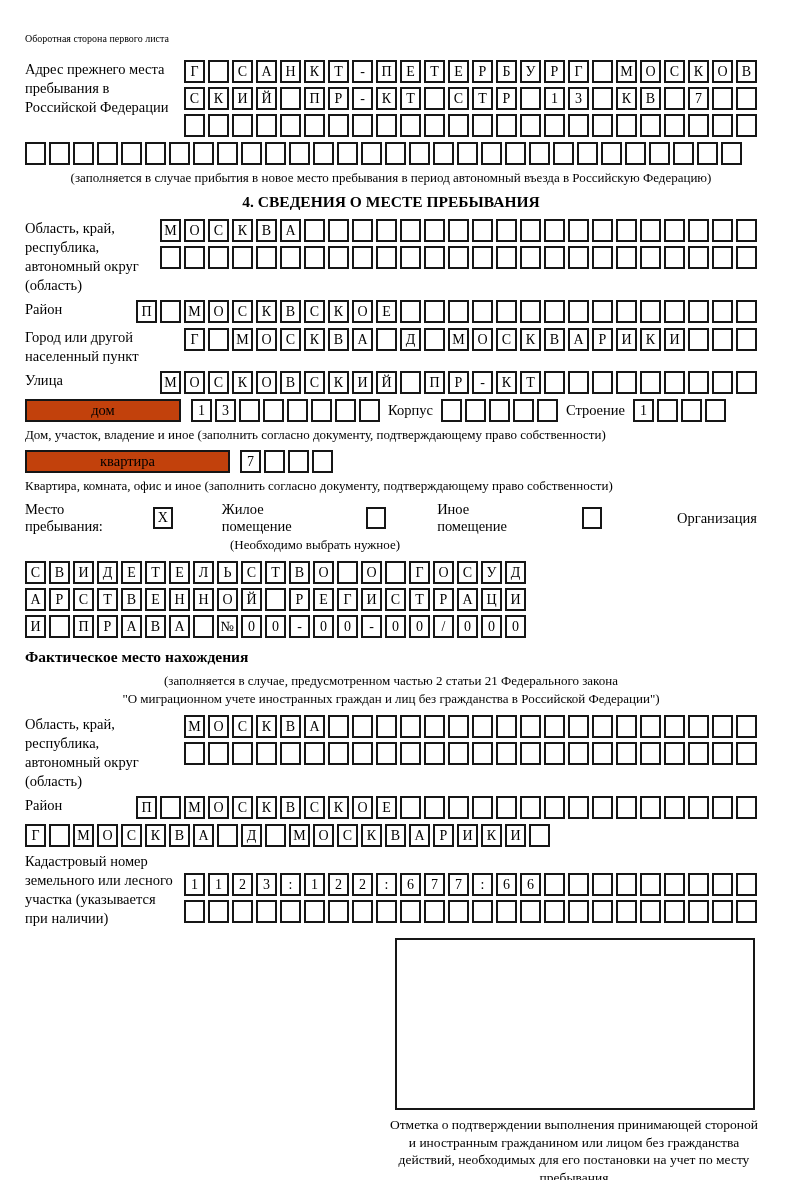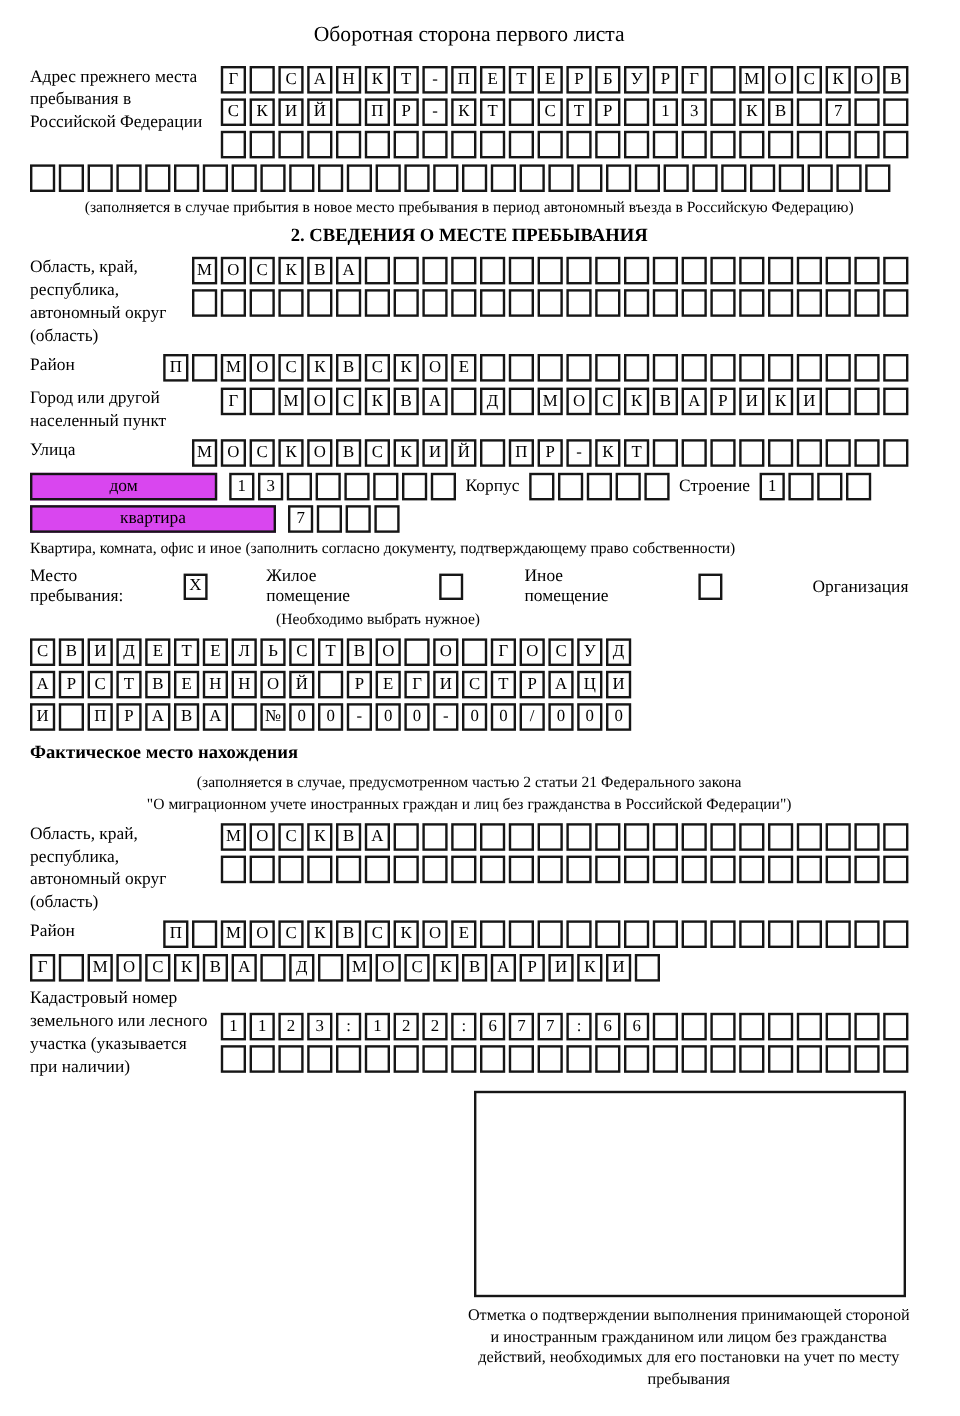--- a/index.html
+++ b/index.html
@@ -1,42 +1,42 @@
 <!DOCTYPE html>
 <html><head>
 <meta charset="utf-8">
 <style>
   html,body{margin:0;padding:0;}
   body{
     width:800px;height:1180px;overflow:hidden;background:#ffffff;color:#000;
     font-family:"Liberation Serif","DejaVu Serif",serif;
   }
   .page{box-sizing:border-box;width:800px;padding:8px 43px 0 25px;}
-  .header-note{text-align:center;font-size:18px;margin:10px 0 16px;}
+  .header-note{text-align:left;font-size:10px;margin:25px 0 16px;}
   
   .cells{display:flex;gap:3px;}
   .cell{
     flex:0 0 auto;width:17px;height:19px;border:2px solid #161616;
     font-size:14px;line-height:19px;text-align:center;background:#fff;
   }
   .stack{display:flex;flex-direction:column;gap:4px;}
   .frow{display:flex;align-items:flex-start;margin:0 0 5px;justify-content:space-between;}
   .flabel{flex:0 0 auto;font-size:14.5px;line-height:19px;padding-right:6px;box-sizing:border-box;}
   .lw150{flex-basis:150px}.lw135{flex-basis:135px}.lw111{flex-basis:111px}
   .lw159{flex-basis:159px}.lw231{flex-basis:231px}.lw207{flex-basis:207px}.lw155{flex-basis:155px}
   .note{font-size:13px;line-height:17px;margin:1px 0 7px;}
   .note.center{text-align:center;}
   .sec-title{text-align:center;font-weight:bold;font-size:15.5px;margin:2px 0 8px;}
   .sub-title{font-weight:bold;font-size:15.5px;margin:10px 0 6px;}
   
   .hrow{display:flex;align-items:flex-start;margin:0 0 4px;}
   .wbox{
     box-sizing:border-box;border:2px solid #161616;height:23px;
     display:flex;align-items:center;justify-content:center;
-    font-size:14.5px;background:#d946ef;flex:0 0 auto;
+    font-size:14.5px;background:#c2410c;flex:0 0 auto;
   }
   .mid-label{font-size:14.5px;line-height:23px;margin:0 8px;flex:0 0 auto;}.gap10{width:10px;flex:0 0 auto}
   
   .stay-row{display:flex;align-items:center;margin:2px 0 2px;font-size:14.5px;gap:39px;}
   .checkbox{
     box-sizing:border-box;width:20px;height:22px;border:2px solid #161616;
     font-size:14px;line-height:18px;text-align:center;flex:0 0 auto;background:#fff;
   }
   .stay-note{font-size:13px;margin:0 0 8px 205px;}
   
@@ -162,21 +162,21 @@
       <div class="cell"></div>
       <div class="cell"></div>
       <div class="cell"></div>
       <div class="cell"></div>
       <div class="cell"></div>
       <div class="cell"></div>
       <div class="cell"></div>
     </div>
   <div class="note center">(заполняется в случае прибытия в новое место пребывания в период автономный въезда в Российскую Федерацию)</div>
 
-  <div class="sec-title">2. СВЕДЕНИЯ О МЕСТЕ ПРЕБЫВАНИЯ</div>
+  <div class="sec-title">4. СВЕДЕНИЯ О МЕСТЕ ПРЕБЫВАНИЯ</div>
 
   <div class="frow">
     <div class="flabel lw135">Область, край, республика, автономный округ (область)</div>
     <div class="stack">
       <div class="cells">
           <div class="cell">М</div>
           <div class="cell">О</div>
           <div class="cell">С</div>
           <div class="cell">К</div>
           <div class="cell">В</div>
@@ -348,20 +348,21 @@
         <div class="cell"></div>
       </div>
     <div class="mid-label">Строение</div>
     <div class="cells">
         <div class="cell">1</div>
         <div class="cell"></div>
         <div class="cell"></div>
         <div class="cell"></div>
       </div>
   </div>
+  <div class="note">Дом, участок, владение и иное (заполнить согласно документу, подтверждающему право собственности)</div>
 
   <div class="hrow">
     <div class="wbox" style="width:205px">
       <span>квартира</span>
     </div>
     <div class="gap10"></div>
     <div class="cells">
         <div class="cell">7</div>
         <div class="cell"></div>
         <div class="cell"></div>

